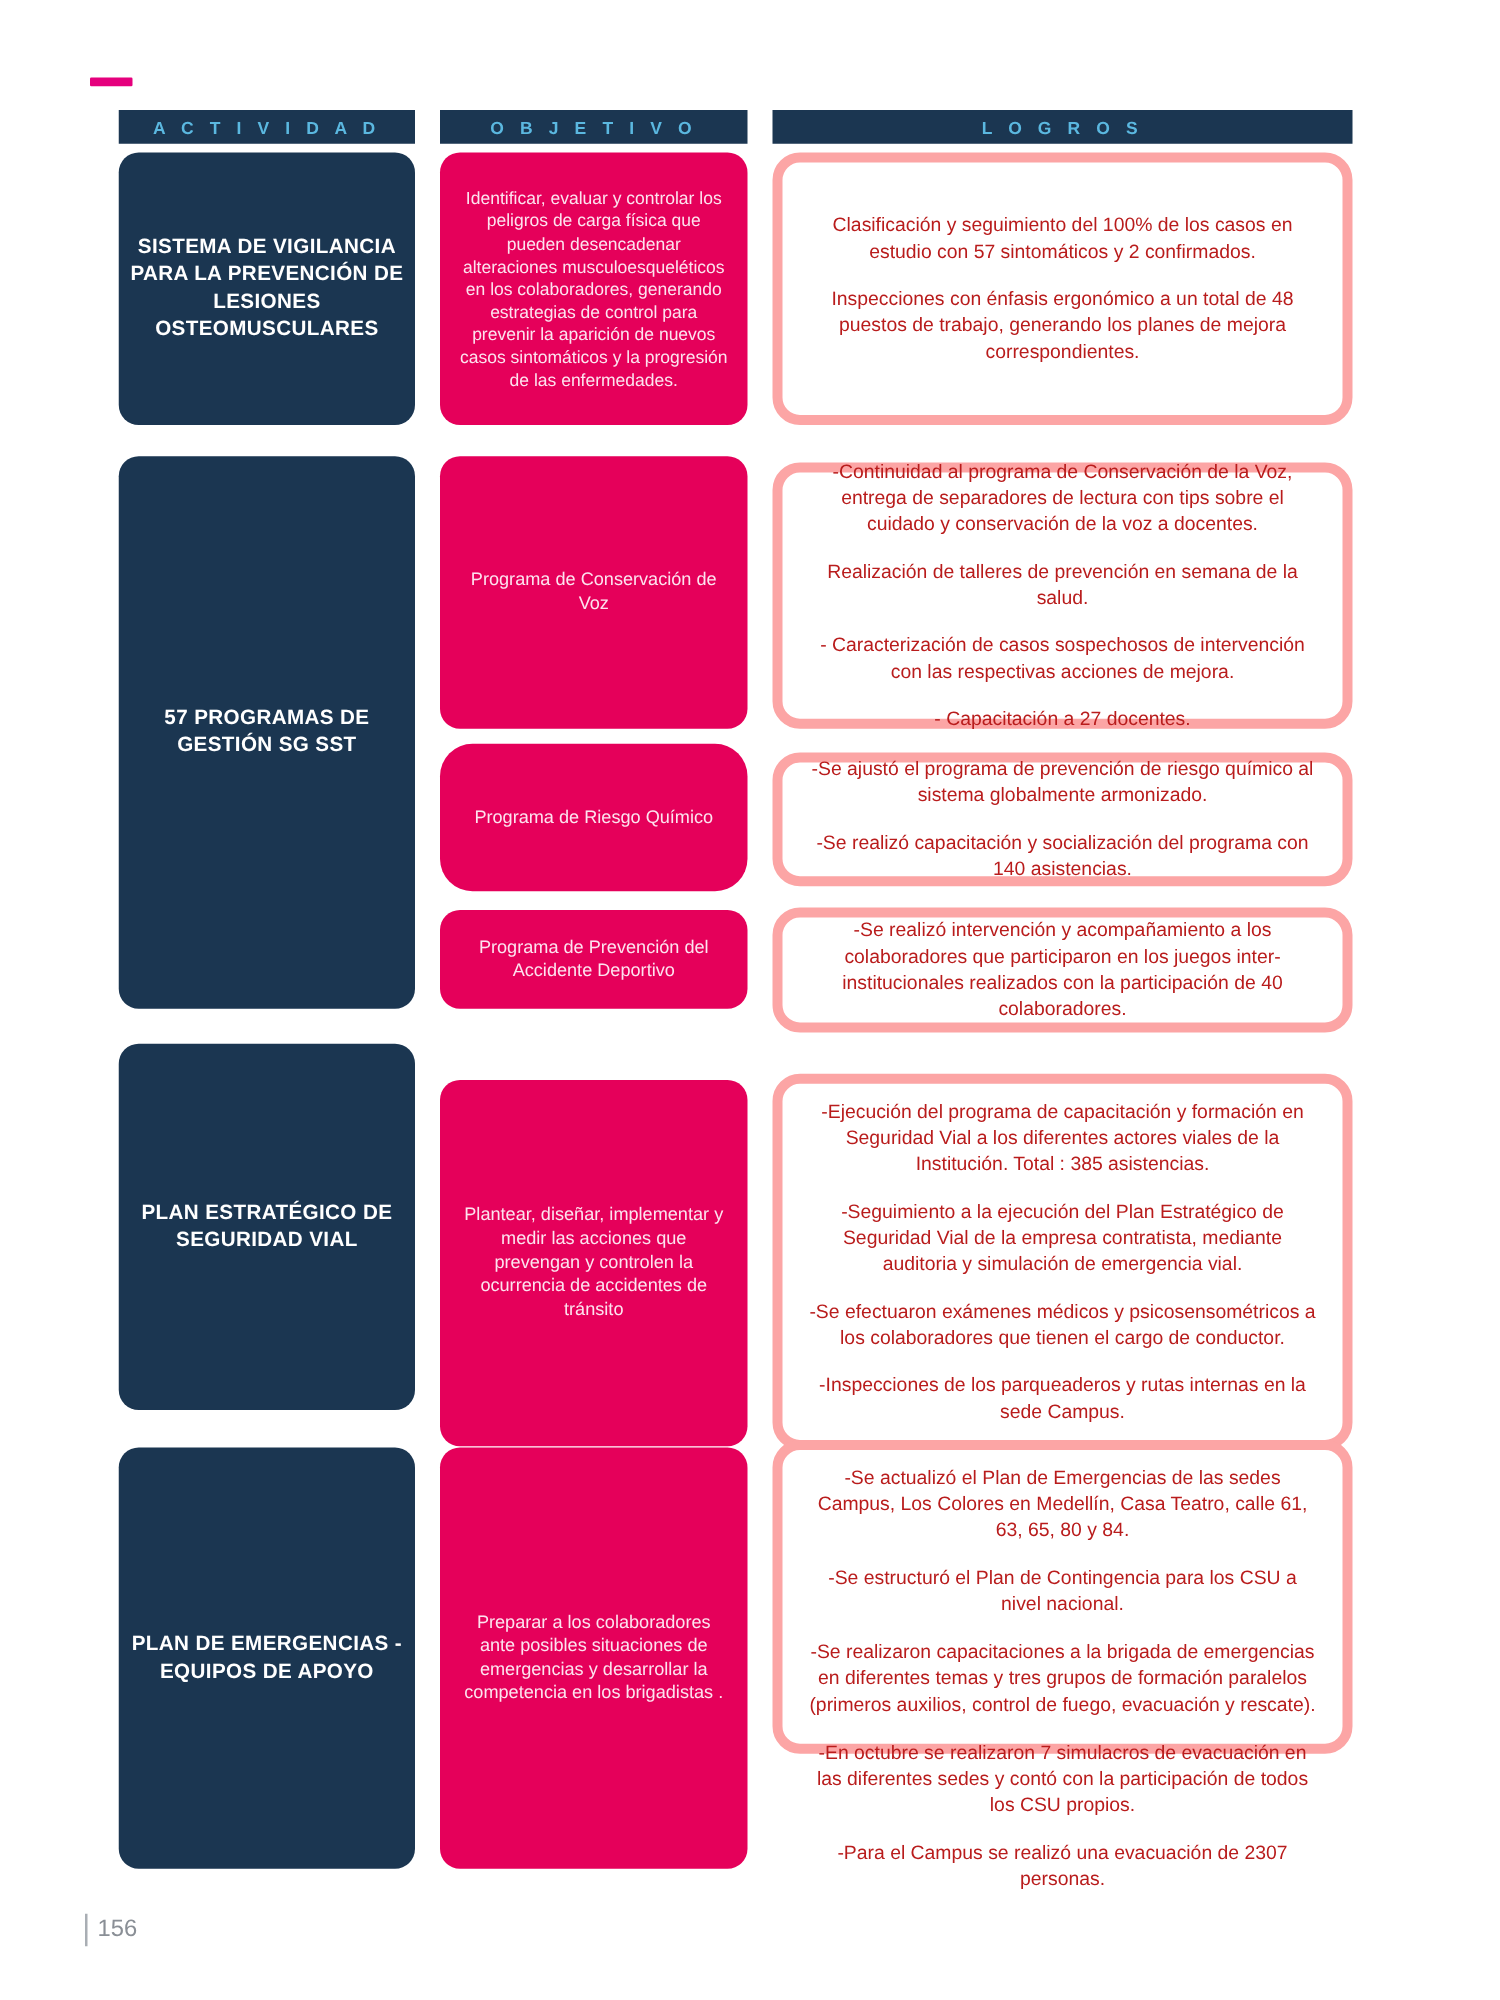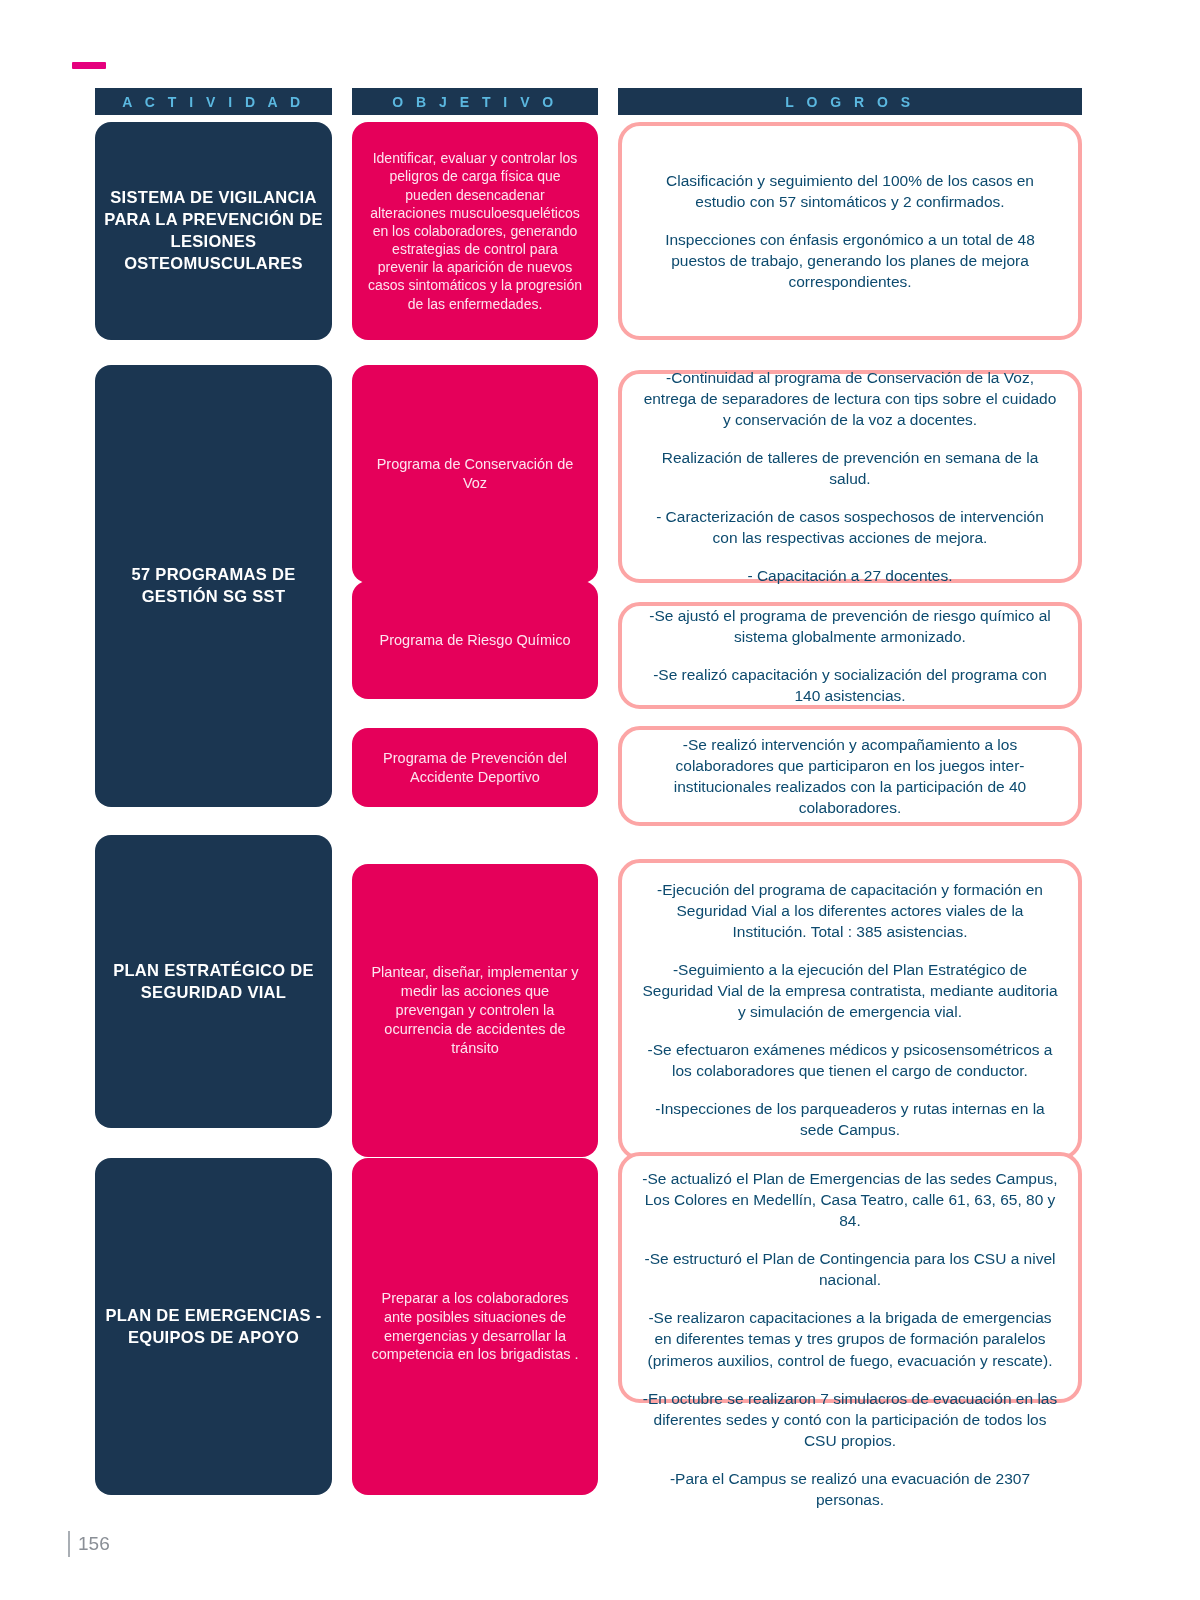--- a/index.html
+++ b/index.html
@@ -85,23 +85,23 @@
     font-size: 14.5px;
     font-weight: 400;
     line-height: 1.30;
     padding: 10px 16px;
   }
 
   .card-logro {
     left: 618px;
     width: 464px;
     background: #ffffff;
-    border: 4px solid #fca5a5;
+    border: 8px solid #fca5a5;
     border-radius: 22px;
-    color: #0c4a6e;
+    color: #b91c1c;
     font-size: 15.5px;
     line-height: 1.36;
     padding: 12px 20px;
     flex-direction: column;
   }
   .card-logro p {
     margin: 0;
   }
   .card-logro p + p {
     margin-top: 17px;
@@ -142,21 +142,21 @@
   <div class="card card-objective" style="top:122px;height:218px;font-size:14px;">Identificar, evaluar y controlar los peligros de carga física que pueden desencadenar alteraciones musculoesqueléticos en los colaboradores, generando estrategias de control para prevenir la aparición de nuevos casos sintomáticos y la progresión de las enfermedades.</div>
 
   <div class="card card-logro" style="top:122px;height:218px;">
     <p>Clasificación y seguimiento del 100% de los casos en estudio con 57 sintomáticos y 2 confirmados.</p>
     <p>Inspecciones con énfasis ergonómico a un total de 48 puestos de trabajo, generando los planes de mejora correspondientes.</p>
   </div>
 
   <div class="card card-activity" style="top:365px;height:442px;">57 PROGRAMAS DE GESTIÓN SG SST</div>
 
   <div class="card card-objective" style="top:365px;height:218px;">Programa de Conservación de Voz</div>
-  <div class="card card-objective" style="top:581px;height:118px;">Programa de Riesgo Químico</div>
+  <div class="card card-objective" style="top:595px;height:118px;border-radius:26px;">Programa de Riesgo Químico</div>
   <div class="card card-objective" style="top:728px;height:79px;">Programa de Prevención del Accidente Deportivo</div>
 
   <div class="card card-logro" style="top:370px;height:213px;">
     <p>-Continuidad al programa de Conservación de la Voz, entrega de separadores de lectura con tips sobre el cuidado y conservación de la voz a docentes.</p>
     <p>Realización de talleres de prevención en semana de la salud.</p>
     <p>- Caracterización de casos sospechosos de intervención con las respectivas acciones de mejora.</p>
     <p>- Capacitación a 27 docentes.</p>
   </div>
 
   <div class="card card-logro" style="top:602px;height:107px;">

